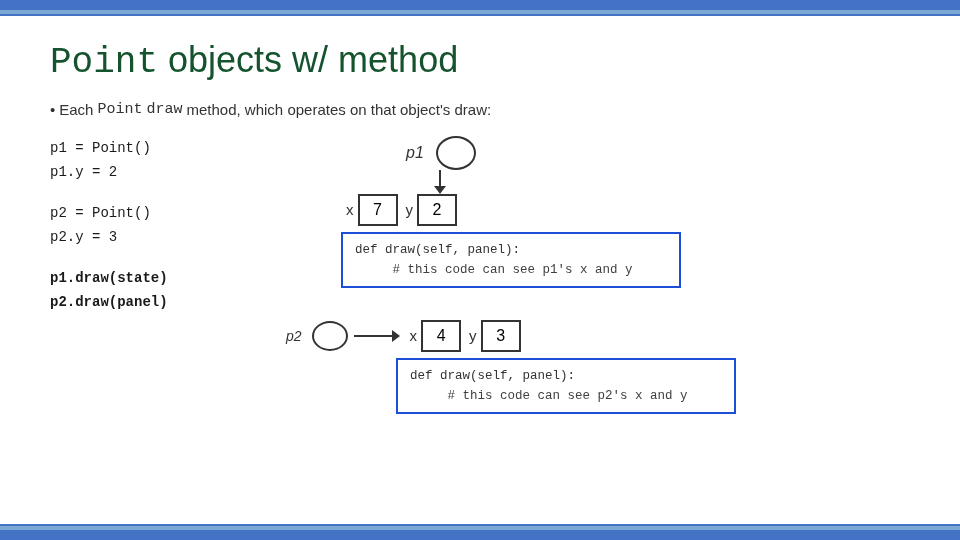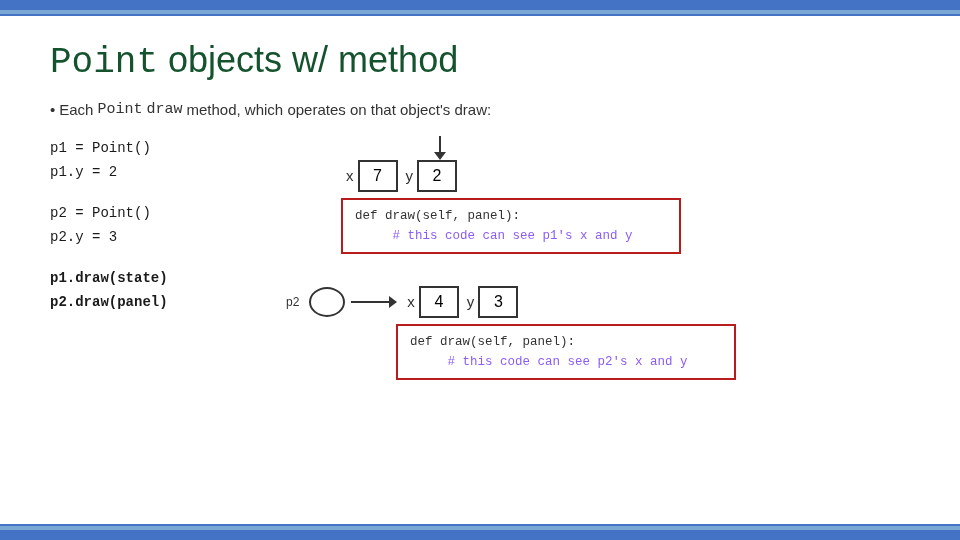--- a/index.html
+++ b/index.html
@@ -163,36 +163,37 @@
       align-items: center;
       justify-content: center;
       font-size: 16px;
       font-family: Arial, sans-serif;
       padding: 0 8px;
       background: white;
     }
 
     
     .code-box {
-      border: 2px solid #b91c1c;
+      border: 2px solid #1d4ed8;
       background: white;
       padding: 6px 12px;
       margin-left: 40px;
       font-family: 'Courier New', monospace;
       font-size: 12.5px;
       color: #333;
       line-height: 1.6;
     }
 
     .code-box .comment {
-      color: #8b5cf6;
+      color: #404040;
     }
 
     .p2-label {
-      font-size: 12px;
+      font-style: italic;
+      font-size: 14px;
       color: #333;
       margin-right: 4px;
     }
 
     .oval-small {
       width: 36px;
       height: 30px;
       border: 2px solid #333;
       border-radius: 50%;
       background: white;
@@ -299,20 +300,24 @@
       <div style="line-height:1.75">
         <div class="code-bold">p1.draw(state)</div>
         <div class="code-bold">p2.draw(panel)</div>
       </div>
     </div>
 
     <div class="diagram-col">
 
       <div class="p1-block">
 
+        <div class="p1-label-area">
+          <span class="obj-label">p1</span>
+          <div class="oval"></div>
+        </div>
 
         <div class="p1-arrow-area">
           <div class="vert-arrow">
             <div class="vert-arrow-line"></div>
             <div class="vert-arrow-head"></div>
           </div>
         </div>
 
         <div class="xy-row">
           <span class="xy-label">x</span>

